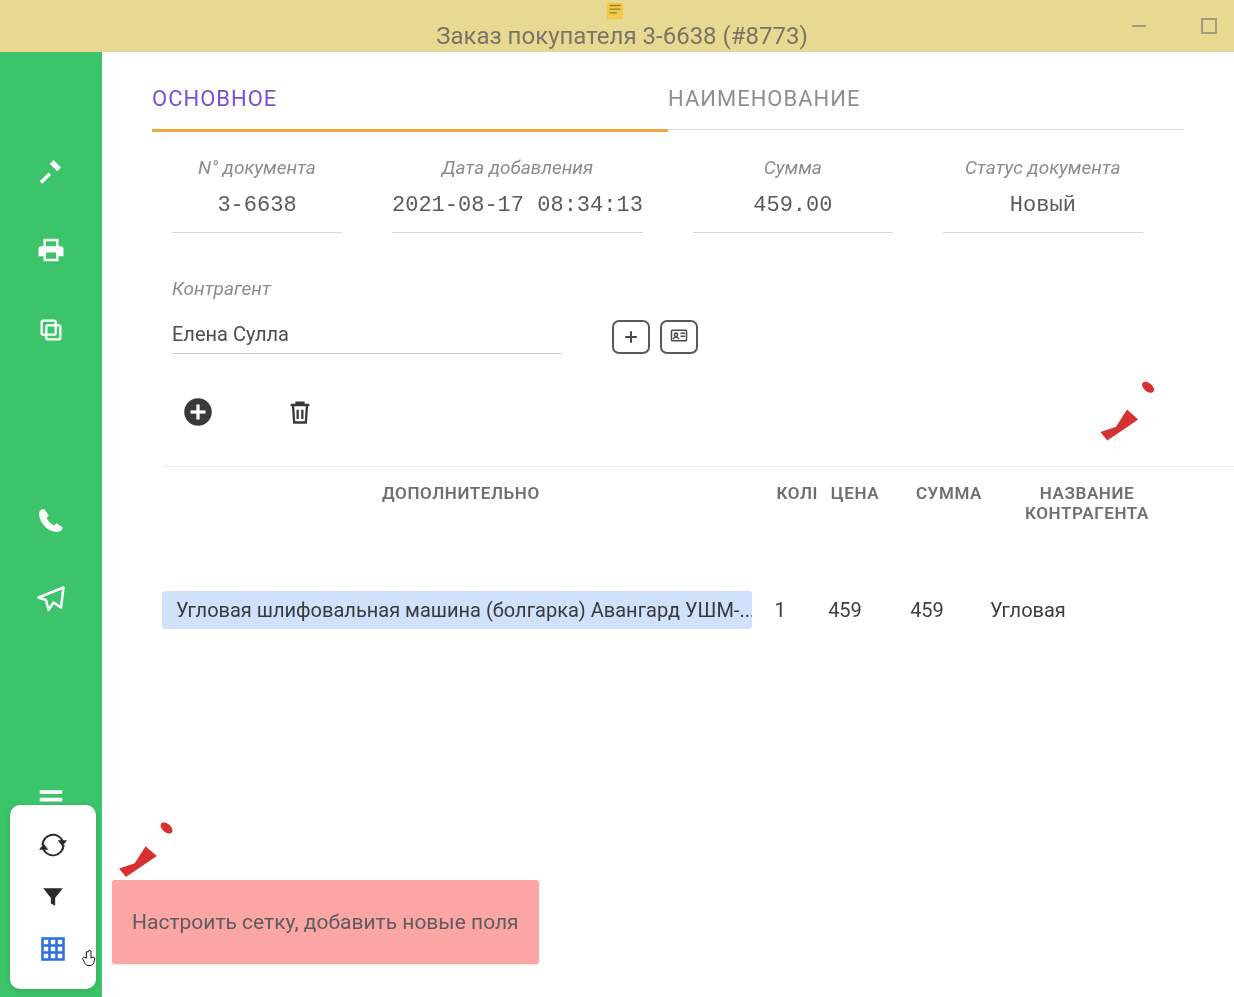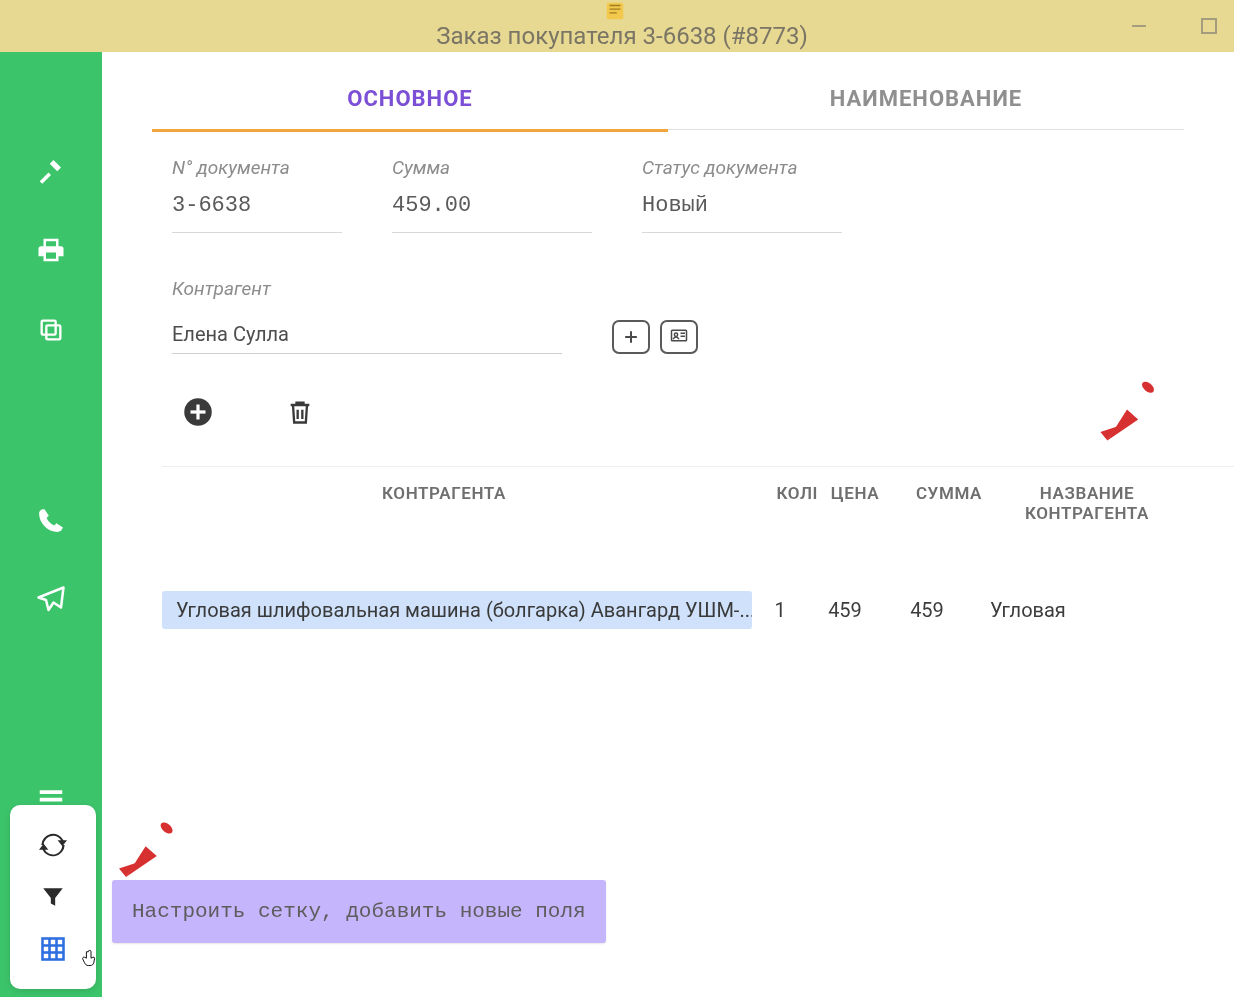--- a/index.html
+++ b/index.html
@@ -79,44 +79,43 @@
     position: relative;
     overflow: hidden;
   }
   .tabs {
     display: flex;
     margin: 22px 50px 0 50px;
     border-bottom: 1px solid #e0e0e0;
   }
   .tab {
     flex: 1;
-    text-align: center;
     font-size: 22px;
     letter-spacing: 1px;
     padding: 12px 0 18px 0;
     color: #8f8f8f;
-    font-weight: 700;
+    font-weight: 400;
     cursor: pointer;
   }
   .tab.active {
     color: #7b4fd6;
     position: relative;
   }
   .tabs-underline {
     height: 3px; background: #f0a63c;
     margin: -1px 50px 0 50px;
     width: calc(50% - 50px);
   }
   .info-grid {
     display: flex;
     gap: 50px;
     padding: 24px 70px 10px 70px;
     flex-wrap: wrap;
   }
-  .info-item { min-width: 170px; }
+  .info-item { min-width: 170px; text-align: center; }
   .info-item.date { min-width: 250px; }
   .info-item.sum  { min-width: 200px; }
   .info-item.status { min-width: 200px; }
   .info-label {
     font-style: italic; color: #8c8c8c; font-size: 19px;
     margin-bottom: 14px;
   }
   .info-value {
     color: #5a5a5a; font-size: 22px;
     padding-bottom: 14px;
@@ -177,28 +176,27 @@
     color:#3a3a3a; white-space:nowrap; overflow:hidden;
   }
   .data-row .cell-qty  { flex:0 0 56px; text-align:center;}
   .data-row .cell-price{ flex:0 0 74px; text-align:center;}
   .data-row .cell-sum  { flex:0 0 90px; text-align:center;}
   .data-row .cell-contr{ flex:0 0 200px; padding-left:18px;}
   
   .tooltip {
     position: absolute;
     left: 112px; top: 880px;
-    background: #c4b5fd;
+    background: #fca5a5;
     color: #5d5d5d;
     font-size: 21px;
-    padding: 20px 20px;
+    padding: 30px 20px;
     border-radius: 3px;
     z-index: 50;
     box-shadow: 0 1px 2px rgba(0,0,0,0.1);
-    font-family: Liberation Mono, monospace;
   }
   
   .arrow {
     position: absolute;
     width: 70px; height: 70px;
     z-index: 60;
     pointer-events: none;
   }
   .arrow svg { width: 100%; height: 100%; }
   .arrow1 { left: 112px; top: 814px; transform: rotate(0deg);}
@@ -305,20 +303,24 @@
     <div class="tabs">
       <div class="tab active">ОСНОВНОЕ</div>
       <div class="tab">НАИМЕНОВАНИЕ</div>
     </div>
     <div class="tabs-underline"></div>
 
     <div class="info-grid">
       <div class="info-item">
         <div class="info-label">N° документа</div>
         <div class="info-value underline">3-6638</div>
+      </div>
+      <div class="info-item date">
+        <div class="info-label">Дата добавления</div>
+        <div class="info-value underline">2021-08-17 08:34:13</div>
       </div>
       <div class="info-item sum">
         <div class="info-label">Сумма</div>
         <div class="info-value underline">459.00</div>
       </div>
       <div class="info-item status">
         <div class="info-label">Статус документа</div>
         <div class="info-value underline">Новый</div>
       </div>
     </div>
@@ -357,21 +359,21 @@
       </div>
       <div class="tool-btn">
         <svg viewBox="0 0 24 24" width="28" height="28" fill="none" stroke="#3a3a3a" stroke-width="2">
             <path d="M4 6h16M9 6V4h6v2m-9 0l1 15h10l1-15M10 10v8m4-8v8"></path>
           </svg>
       </div>
     </div>
 
     <div class="table-wrap">
       <div class="thead">
-        <div class="col-name">КОНТРАГЕНТА</div>
+        <div class="col-name">ДОПОЛНИТЕЛЬНО</div>
         <div class="col-qty">КОЛІ</div>
         <div class="col-price">ЦЕНА</div>
         <div class="col-sum">СУММА</div>
         <div class="col-contr">НАЗВАНИЕ КОНТРАГЕНТА</div>
       </div>
       <div class="filter-row"></div>
       <div class="data-row">
         <div class="cell-name">Угловая шлифовальная машина (болгарка) Авангард УШМ-...</div>
         <div class="cell-qty">1</div>
         <div class="cell-price">459</div>

